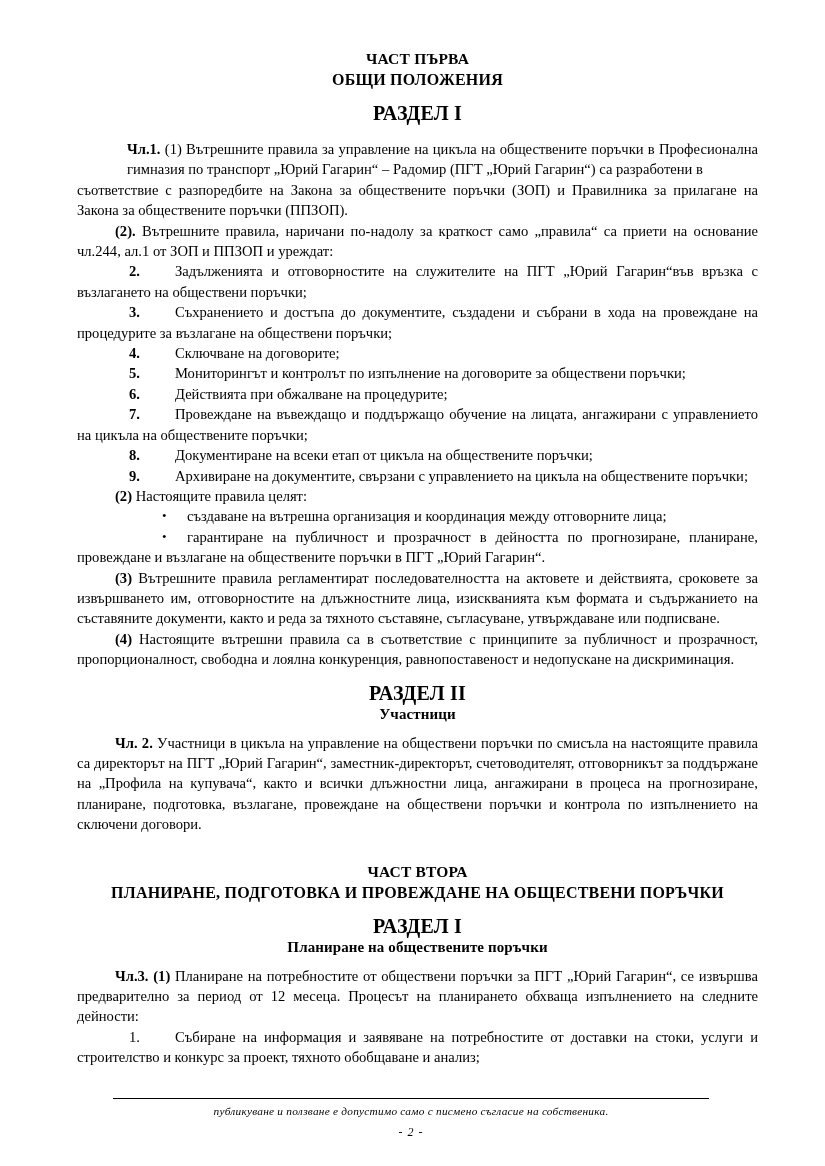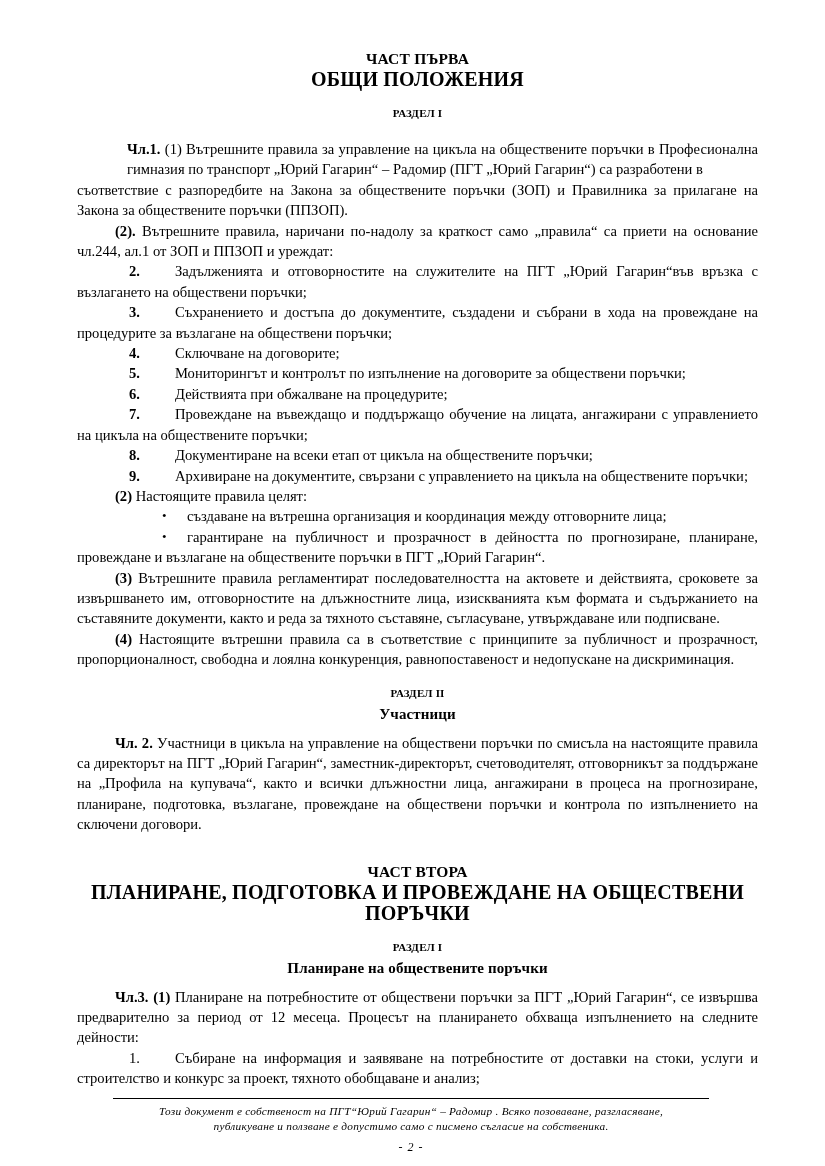--- a/index.html
+++ b/index.html
@@ -33,26 +33,26 @@
   .head-block {
     text-align: center;
     font-weight: bold;
   }
   .part-title {
     font-size: 15.5px;
     line-height: 21px;
     letter-spacing: 0.2px;
   }
   .part-sub {
-    font-size: 20px;
+    font-size: 16px;
     line-height: 21px;
     letter-spacing: 0.2px;
   }
   .razdel {
-    font-size: 11px;
+    font-size: 20px;
     line-height: 21px;
     margin-top: 13px;
     letter-spacing: 0.2px;
   }
   .razdel-sub {
     font-size: 15px;
     line-height: 20px;
     letter-spacing: 0.1px;
   }
 
@@ -224,17 +224,16 @@
     </p>
 
     <p class="num-line">
       <span class="lead"><span class="n" style="font-weight:normal">1.</span></span><span>Събиране на информация и заявяване на потребностите от доставки на стоки, услуги и строителство и конкурс за проект, тяхното обобщаване и анализ;</span>
     </p>
 
   </div>
 
   <div class="footer">
     <div class="footer-rule"></div>
-    <div class="footer-text">Този документ е собственост на ПГТ“Юрий Гагарин“ – Радомир  . Всяко позоваване, разгласяване,</div>
     <div class="footer-text">публикуване и ползване е допустимо само с писмено съгласие на собственика.</div>
     <div class="page-number">-  2 -</div>
   </div>
 </div>
 
 </body></html>

